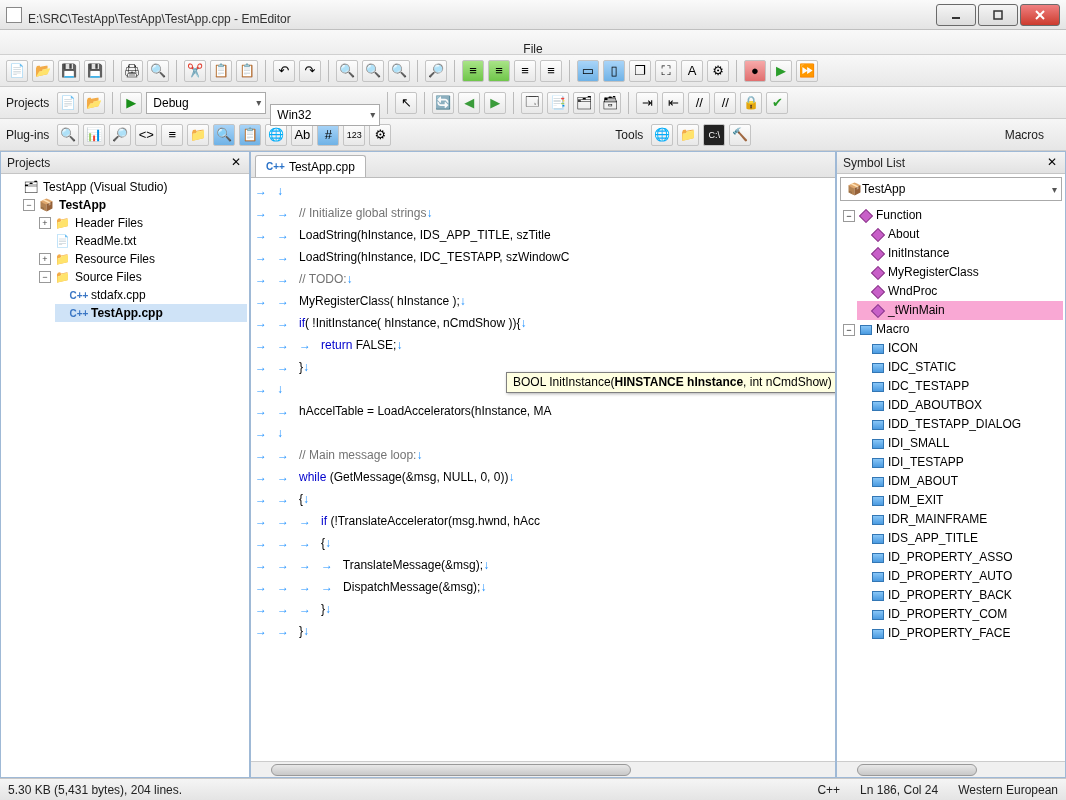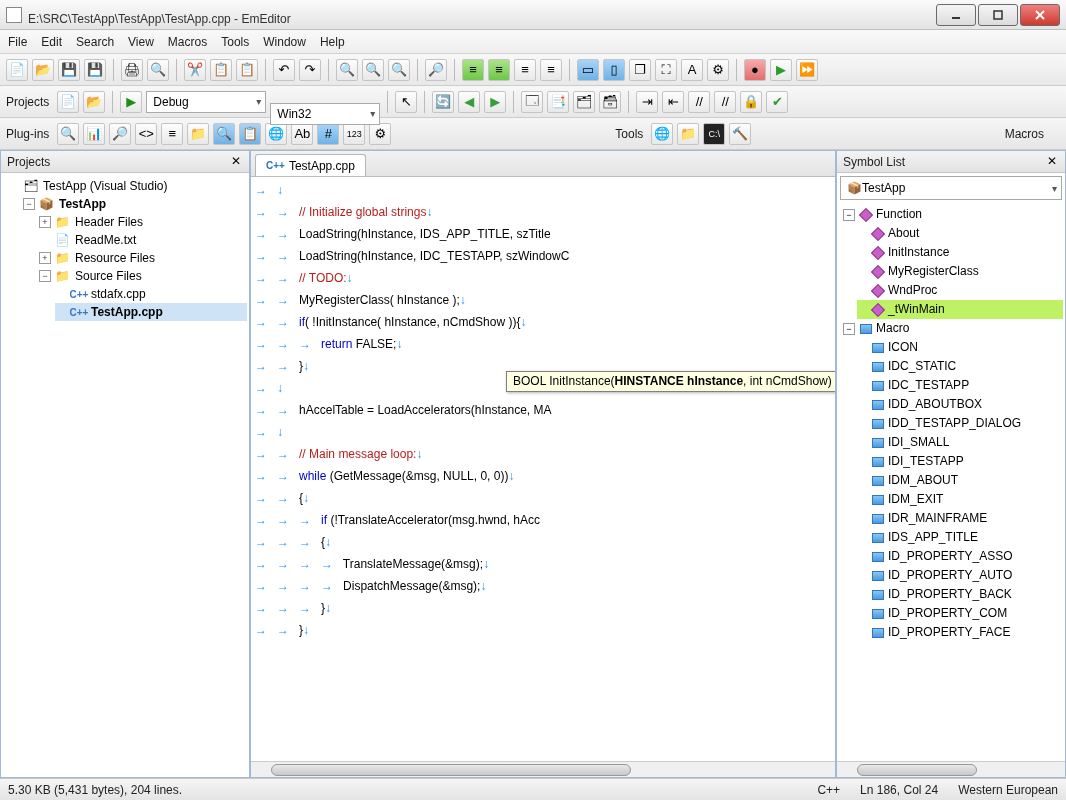--- a/index.html
+++ b/index.html
@@ -8,21 +8,21 @@
 
 .titlebar { height: 30px; background: linear-gradient(to bottom, #fafafa, #e4e4e4); display: flex; align-items: center; padding: 0 6px; border-bottom: 1px solid #bfbfbf; }
 .titlebar .app-icon { width: 16px; height: 16px; background: #fff; border: 1px solid #888; margin-right: 6px; }
 .titlebar .title { flex: 1; color: #333; margin-top: 8px; }
 .win-buttons { display: flex; gap: 0; }
 .win-btn { width: 40px; height: 22px; border: 1px solid #6a6a6a; background: linear-gradient(#f5f5f5,#dcdcdc); display:flex; align-items:center; justify-content:center; border-radius:3px; margin-left:2px;}
 .win-btn.close { background: linear-gradient(#f08080,#cc3b2e); color:#fff; }
 .win-btn svg { width:12px; height:12px; }
 
 
-.menubar { height: 24px; background: linear-gradient(#f9f9f9,#eee); display:flex; align-items:center; padding: 0 8px; border-bottom:1px solid #d0d0d0; gap:14px; }
+.menubar { height: 24px; background: linear-gradient(#f9f9f9,#eee); display:flex; align-items:center; padding: 12px 8px; border-bottom:1px solid #d0d0d0; gap:14px;flex-direction:column; }
 .menubar span { color:#222; }
 
 
 .toolbar { height: 32px; background: linear-gradient(#f8f8f8,#e8e8e8); display:flex; align-items:center; padding:0 6px; border-bottom:1px solid #ccc; gap:4px; }
 .toolbar .sep { width:1px; height:22px; background:#bbb; margin:0 3px; }
 .tbtn { width:22px; height:22px; border:1px solid #c4c4c4; background:linear-gradient(#fdfdfd,#e8e8e8); border-radius:2px; display:flex; align-items:center; justify-content:center; font-size:13px; }
 .tbtn.green{background:linear-gradient(#a9e487,#6fc64a);}
 .tbtn.blue{background:linear-gradient(#a8d4f8,#6fb2e6);}
 .tbtn.red{background:linear-gradient(#f7a9a9,#e06f6f);}
 .dropdown { height:22px; border:1px solid #aaa; background:#fff; padding:0 18px 0 6px; display:flex; align-items:center; position:relative; }
@@ -58,38 +58,38 @@
 
 
 .editor-col{flex:1; display:flex; flex-direction:column; border:1px solid #9fb9d6; background:#fff;}
 .tabbar{height:26px; background:linear-gradient(#f2f2f2,#e4e4e4); display:flex; align-items:flex-end; padding-left:4px; border-bottom:1px solid #bcbcbc;}
 .tab{height:22px; background:#fff; border:1px solid #b5b5b5; border-bottom:none; border-radius:3px 3px 0 0; padding:0 10px; display:flex; align-items:center; gap:4px;}
 .tab .ticon{color:#2a72c8; font-weight:bold; font-size:10px;}
 .editor-body{flex:1; overflow:auto; font-family:"Consolas","Courier New",monospace; font-size:14px; padding:2px 4px; position:relative; background:#fff;}
 .codeline{white-space:pre; line-height:22px;}
 .arrow{color:#1e90ff;}
 .nl{color:#1e90ff;}
-.comment{color:#b91c1c;}
+.comment{color:#737373;}
 .keyword{color:#0000cc;}
 .func{color:#000;}
 .tooltip-box{position:absolute; left:255px; top:194px; background:#ffffe1; border:1px solid #808080; padding:2px 6px; font-family:"Segoe UI"; font-size:12px; box-shadow:1px 1px 3px rgba(0,0,0,0.3); white-space:nowrap;}
 .tooltip-box .tbold{font-weight:bold;}
 .editor-hscroll{height:16px; background:#f0f0f0; border-top:1px solid #ccc; position:relative;}
 .editor-hscroll .thumb{position:absolute; left:20px; top:2px; width:360px; height:12px; background:linear-gradient(#e8e8e8,#c8c8c8); border:1px solid #999; border-radius:6px;}
 
 
 .symbol-col{width:230px; display:flex; flex-direction:column;}
 .sym-combo{height:24px; margin:3px; }
 .sym-tree{flex:1; overflow:auto; padding:2px;}
 .sym-tree ul{list-style:none; padding-left:14px;}
 .sym-tree li{padding:0; white-space:nowrap; display:flex; align-items:center; line-height:19px;}
 .sym-tree .sicon{width:14px;height:14px; margin-right:3px; display:inline-flex; align-items:center; justify-content:center;}
 .diamond{width:10px;height:10px; transform:rotate(45deg); background:#c85fc8; border:1px solid #8a3b8a;}
 .macro-ico{width:12px;height:10px; background:linear-gradient(#88c6f7,#4a9ae0); border:1px solid #3377b5;}
-.sym-hl{background:#bef264;}
+.sym-hl{background:#f9a8d4;}
 
 
 .statusbar{height:22px; background:linear-gradient(#f5f5f5,#e4e4e4); border-top:1px solid #c7c7c7; display:flex; align-items:center; padding:0 8px; gap:20px;}
 .statusbar .cell{color:#222;}
 .statusbar .spacer-flex{flex:1;}
 
 .projects-col{width:250px; display:flex; flex-direction:column;}
 </style>
 </head>
 <body>

